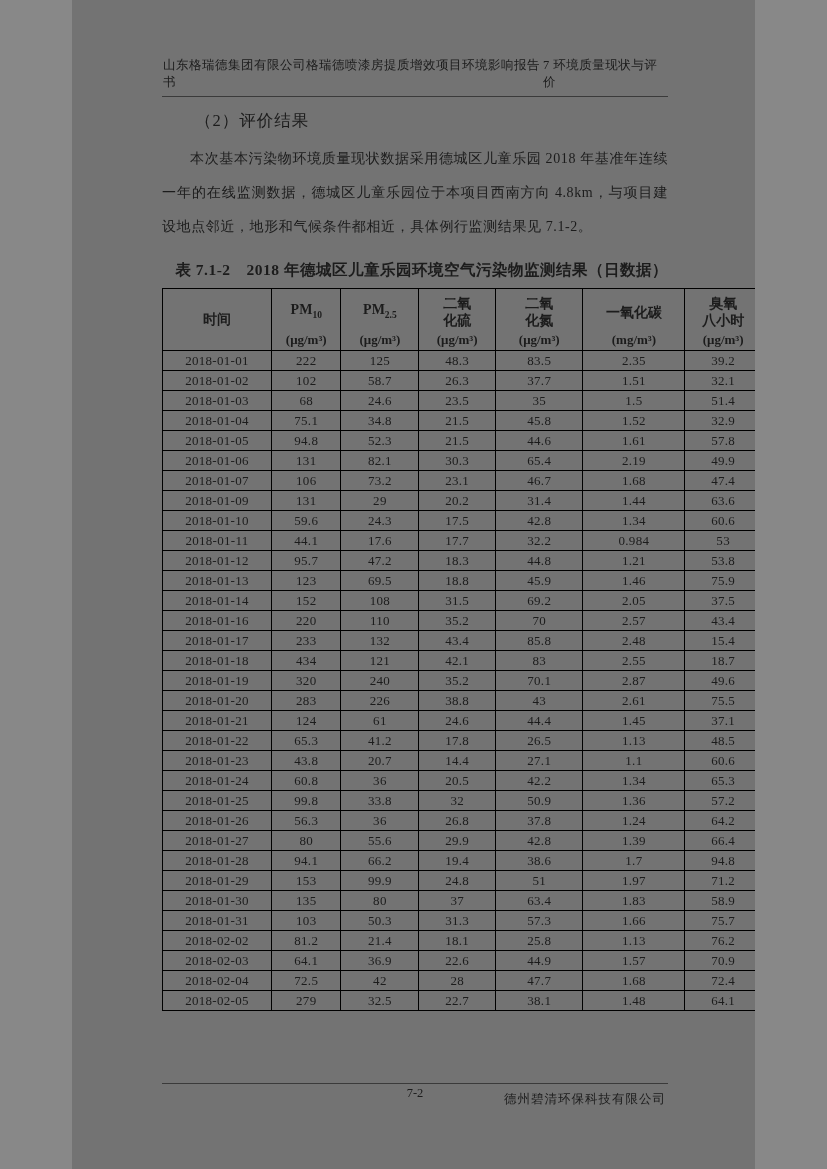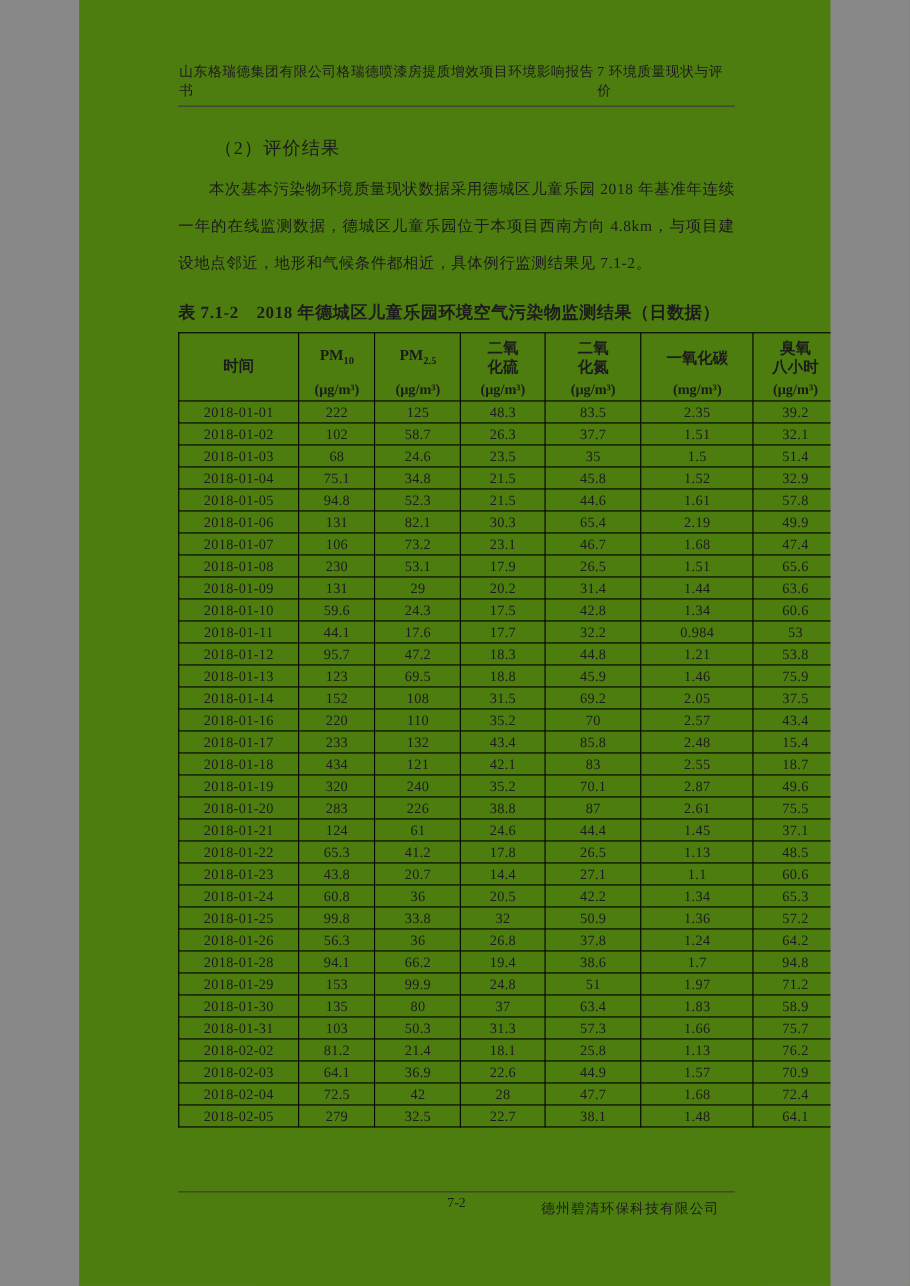--- a/index.html
+++ b/index.html
@@ -2,55 +2,55 @@
 <html><head>
 <meta charset="utf-8">
 <style>
   * { margin: 0; padding: 0; box-sizing: border-box; }
   html, body { background: #888; }
   .page {
     position: relative;
     width: 683px;
     height: 1169px;
     margin: 0 auto;
-    background: #4d7c0f;
+    background: #737373;
     font-family: "Liberation Serif", "DejaVu Serif", serif;
     color: #1c1c1c;
     padding: 57px 87px 0 90px;
     overflow: hidden;
   }
   
   .doc-header {
     display: flex;
     justify-content: space-between;
     align-items: flex-end;
     font-size: 12.5px;
     padding: 0 1px 5px 1px;
     border-bottom: 1.6px solid #3a3a3a;
     letter-spacing: 0.5px;
   }
   
   .para-heading {
-    margin-top: 27px;
+    margin-top: 13px;
     padding-left: 33px;
     font-size: 16.5px;
     letter-spacing: 1px;
   }
   .para-body {
     margin-top: 10px;
     font-size: 14px;
     line-height: 34px;
     text-align: justify;
     text-indent: 2em;
     letter-spacing: 0.6px;
   }
   
   .table-title {
     margin-top: 16px;
-    text-align: left;
+    text-align: right;
     font-weight: bold;
     font-size: 15.5px;
     letter-spacing: 0.5px;
   }
   table.monitor {
     width: 600px;
     margin: 7px auto 0 auto;
     border-collapse: collapse;
     table-layout: fixed;
   }
@@ -85,21 +85,21 @@
     font-size: 12.5px;
     height: 24px;
   }
   .page-number {
     position: absolute;
     left: 0; right: 0; top: 2px;
     text-align: center;
   }
   .footer-company {
     position: absolute;
-    right: 14px; top: 7px;
+    right: 2px; top: 7px;
     letter-spacing: 1px;
   }
 </style>
 </head>
 <body>
 
 <div class="page">
 
   <div class="doc-header">
     <span>山东格瑞德集团有限公司格瑞德喷漆房提质增效项目环境影响报告书</span>
@@ -242,29 +242,20 @@
         <tr>
           <td>2018-01-07</td>
           <td>106</td>
           <td>73.2</td>
           <td>23.1</td>
           <td>46.7</td>
           <td>1.68</td>
           <td>47.4</td>
         </tr>
         <tr>
-          <td>2018-01-08</td>
-          <td>230</td>
-          <td>53.1</td>
-          <td>17.9</td>
-          <td>26.5</td>
-          <td>1.51</td>
-          <td>65.6</td>
-        </tr>
-        <tr>
           <td>2018-01-09</td>
           <td>131</td>
           <td>29</td>
           <td>20.2</td>
           <td>31.4</td>
           <td>1.44</td>
           <td>63.6</td>
         </tr>
         <tr>
           <td>2018-01-10</td>
@@ -345,21 +336,21 @@
           <td>35.2</td>
           <td>70.1</td>
           <td>2.87</td>
           <td>49.6</td>
         </tr>
         <tr>
           <td>2018-01-20</td>
           <td>283</td>
           <td>226</td>
           <td>38.8</td>
-          <td>87</td>
+          <td>43</td>
           <td>2.61</td>
           <td>75.5</td>
         </tr>
         <tr>
           <td>2018-01-21</td>
           <td>124</td>
           <td>61</td>
           <td>24.6</td>
           <td>44.4</td>
           <td>1.45</td>
@@ -404,20 +395,29 @@
         <tr>
           <td>2018-01-26</td>
           <td>56.3</td>
           <td>36</td>
           <td>26.8</td>
           <td>37.8</td>
           <td>1.24</td>
           <td>64.2</td>
         </tr>
         <tr>
+          <td>2018-01-27</td>
+          <td>80</td>
+          <td>55.6</td>
+          <td>29.9</td>
+          <td>42.8</td>
+          <td>1.39</td>
+          <td>66.4</td>
+        </tr>
+        <tr>
           <td>2018-01-28</td>
           <td>94.1</td>
           <td>66.2</td>
           <td>19.4</td>
           <td>38.6</td>
           <td>1.7</td>
           <td>94.8</td>
         </tr>
         <tr>
           <td>2018-01-29</td>

